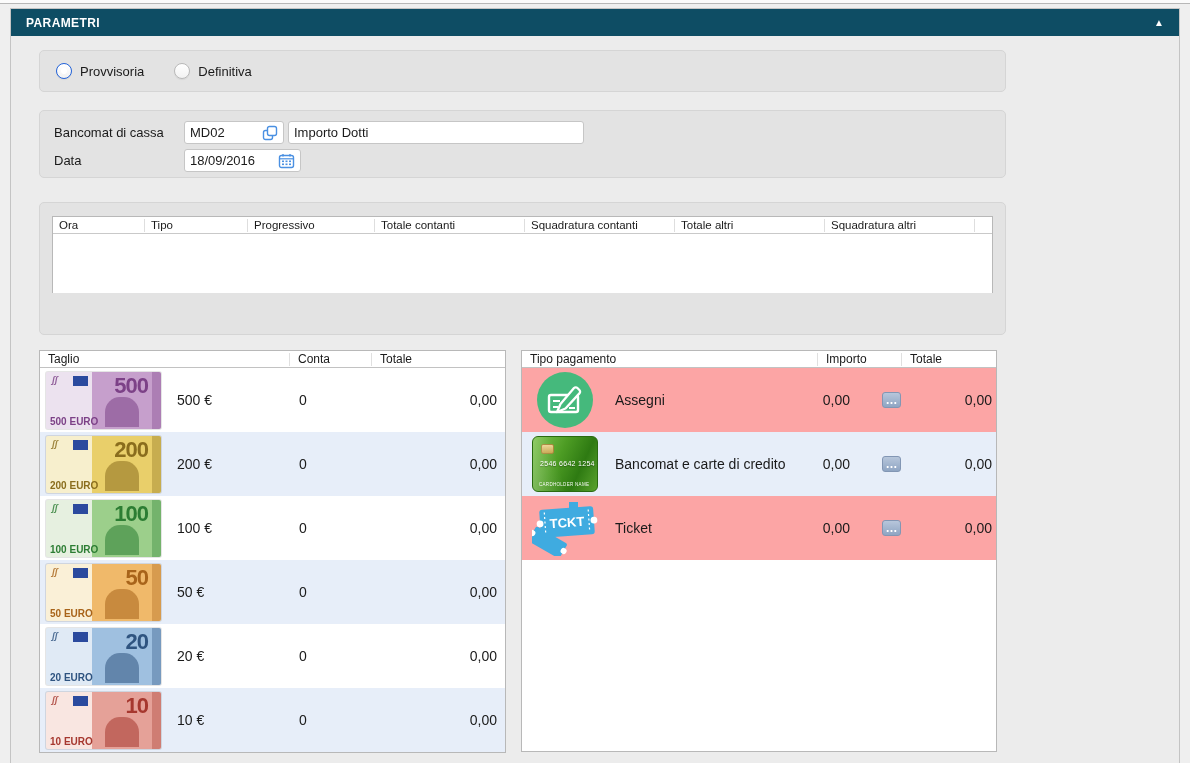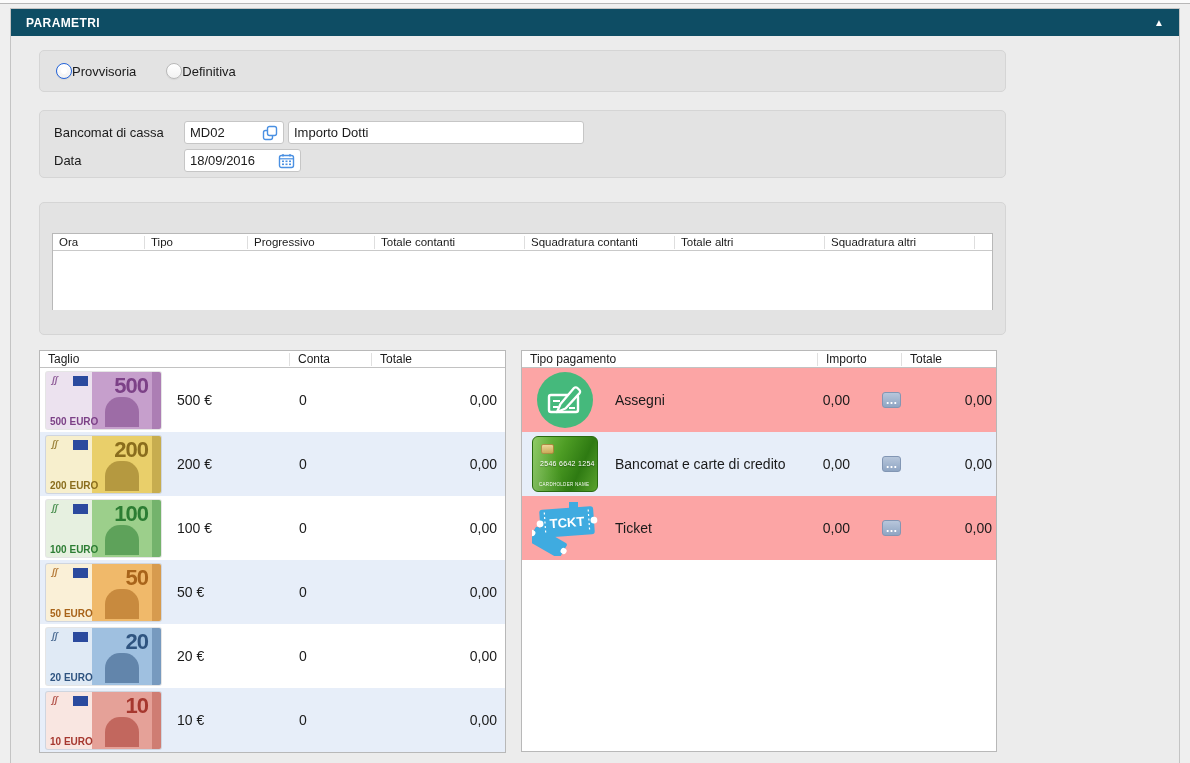--- a/index.html
+++ b/index.html
@@ -9,40 +9,40 @@
 
   .panel { position:absolute; left:10px; top:8px; width:1170px; height:755px; border:1px solid #c4c4c4; border-bottom:none; background:#ececec; }
   .panel-header { height:27px; background:#0e4d64; display:flex; align-items:center; padding:0 15px; }
   .panel-title { color:#ffffff; font-size:12px; font-weight:bold; letter-spacing:.4px;text-align:center; }
   .collapse-btn { margin-left:auto; color:#fff; font-size:10px; cursor:default; }
   .panel-body { padding:14px 0 0 28px; }
 
   .groupbox { width:967px; background:#e3e3e3; border:1px solid #d5d5d5; border-radius:5px; }
 
   .radio-box { height:42px; display:flex; align-items:center; padding:0 16px; gap:30px; margin-bottom:18px; }
-  .radio-opt { display:flex; align-items:center; font-size:13px; }
+  .radio-opt { display:flex; align-items:center; gap:8px; font-size:13px; }
   .radio-circle { width:16px; height:16px; border-radius:50%; background:linear-gradient(#fff,#f2f2f2); border:1px solid #b9b9b9; box-shadow:0 1px 1px rgba(0,0,0,.06); }
   .radio-circle.on { border:1px solid #2a67d8; }
   .radio-circle.on::after { content:""; display:block; width:6px; height:6px; border-radius:50%; background:#fff; margin:4px auto 0; }
 
   .form-box { height:68px; padding:10px 14px; margin-bottom:24px; }
   .form-row { display:flex; align-items:center; height:23px; margin-bottom:5px; }
   .form-label { width:130px; font-size:13px; }
   .input { background:#fff; border:1px solid #c6c6c6; border-radius:3px; height:23px; display:flex; align-items:center; padding:0 5px; font-size:13px; }
   .input-code  { width:100px; justify-content:space-between; }
   .input-name  { width:296px; margin-left:4px; }
   .input-date  { width:117px; justify-content:space-between; }
 
   .history-box { height:133px; padding:10px 12px 12px; margin-bottom:15px; }
   .btn-row { display:flex; gap:30px; }
   .btn { height:23px; padding:0 18px; display:flex; align-items:center; font-size:13px;
          background:linear-gradient(#ffffff,#f2f2f2); border:1px solid #bcbcbc; border-radius:6px;
          box-shadow:0 1px 1px rgba(0,0,0,.10); color:#111; }
   .btn.disabled { color:#b5b5b5; border-color:#d8d8d8; background:#f4f4f4; box-shadow:none; }
-  .history-table { margin-top:20px; height:77px; background:#fff; border:1px solid #b8b8b8; }
+  .history-table { margin-top:3px; height:77px; background:#fff; border:1px solid #b8b8b8; }
   .h-head { display:flex; height:17px; align-items:center; border-bottom:1px solid #c9c9c9; font-size:11.5px; }
   .h-cell { padding:0 6px; border-right:1px solid #dedede; height:13px; line-height:13px; white-space:nowrap; overflow:hidden; }
   .hc1{width:92px}.hc2{width:103px}.hc3{width:127px}.hc4{width:150px}.hc5{width:150px}.hc6{width:150px}.hc7{width:150px}
   .h-fill { flex:1; border-right:none; }
 
   .tables-row { display:flex; gap:15px; }
   .dtable { background:#fff; border:1px solid #b8b8b8; }
   .taglio-table { width:467px; }
   .pay-table { width:476px; height:402px; display:flex; flex-direction:column; }
   .d-head { display:flex; height:17px; align-items:center; border-bottom:1px solid #c2c2c2; font-size:12px; background:#fff; }

